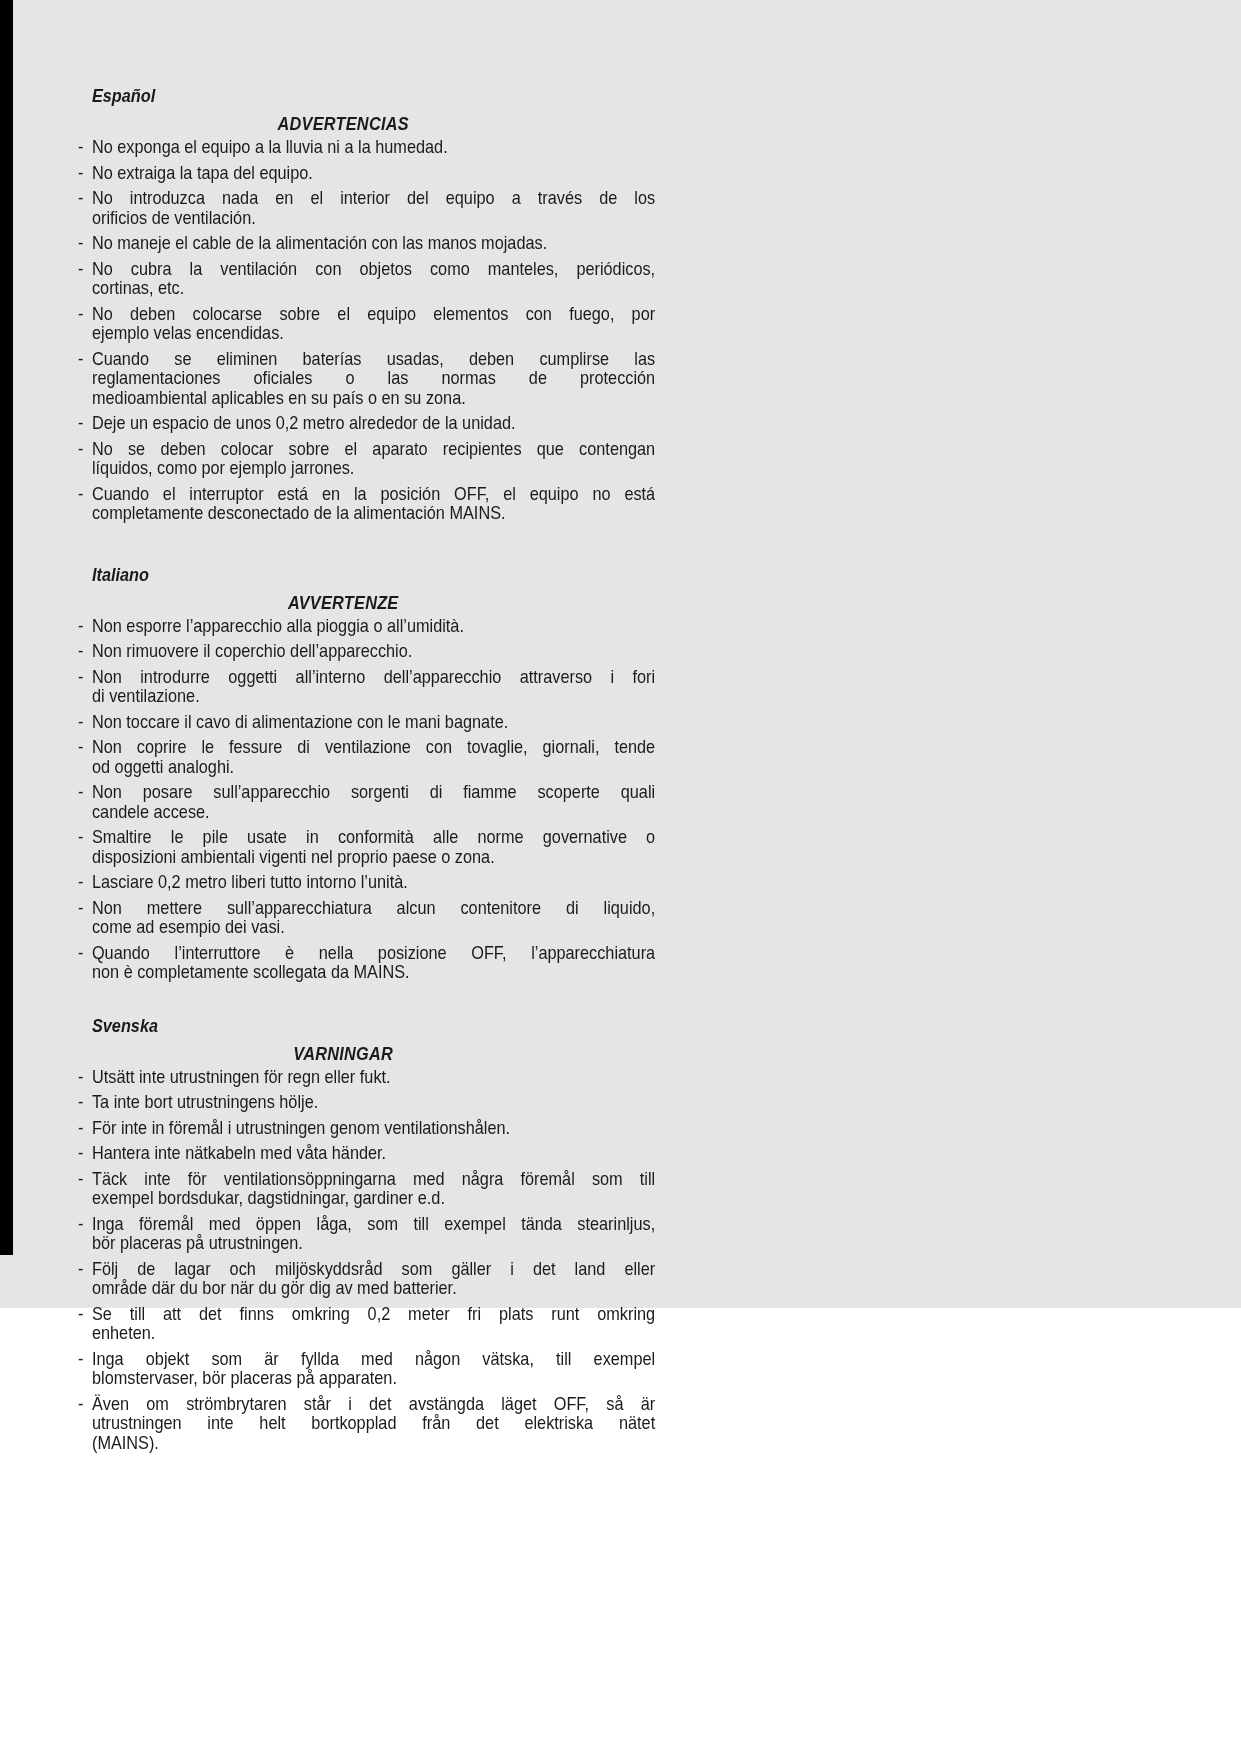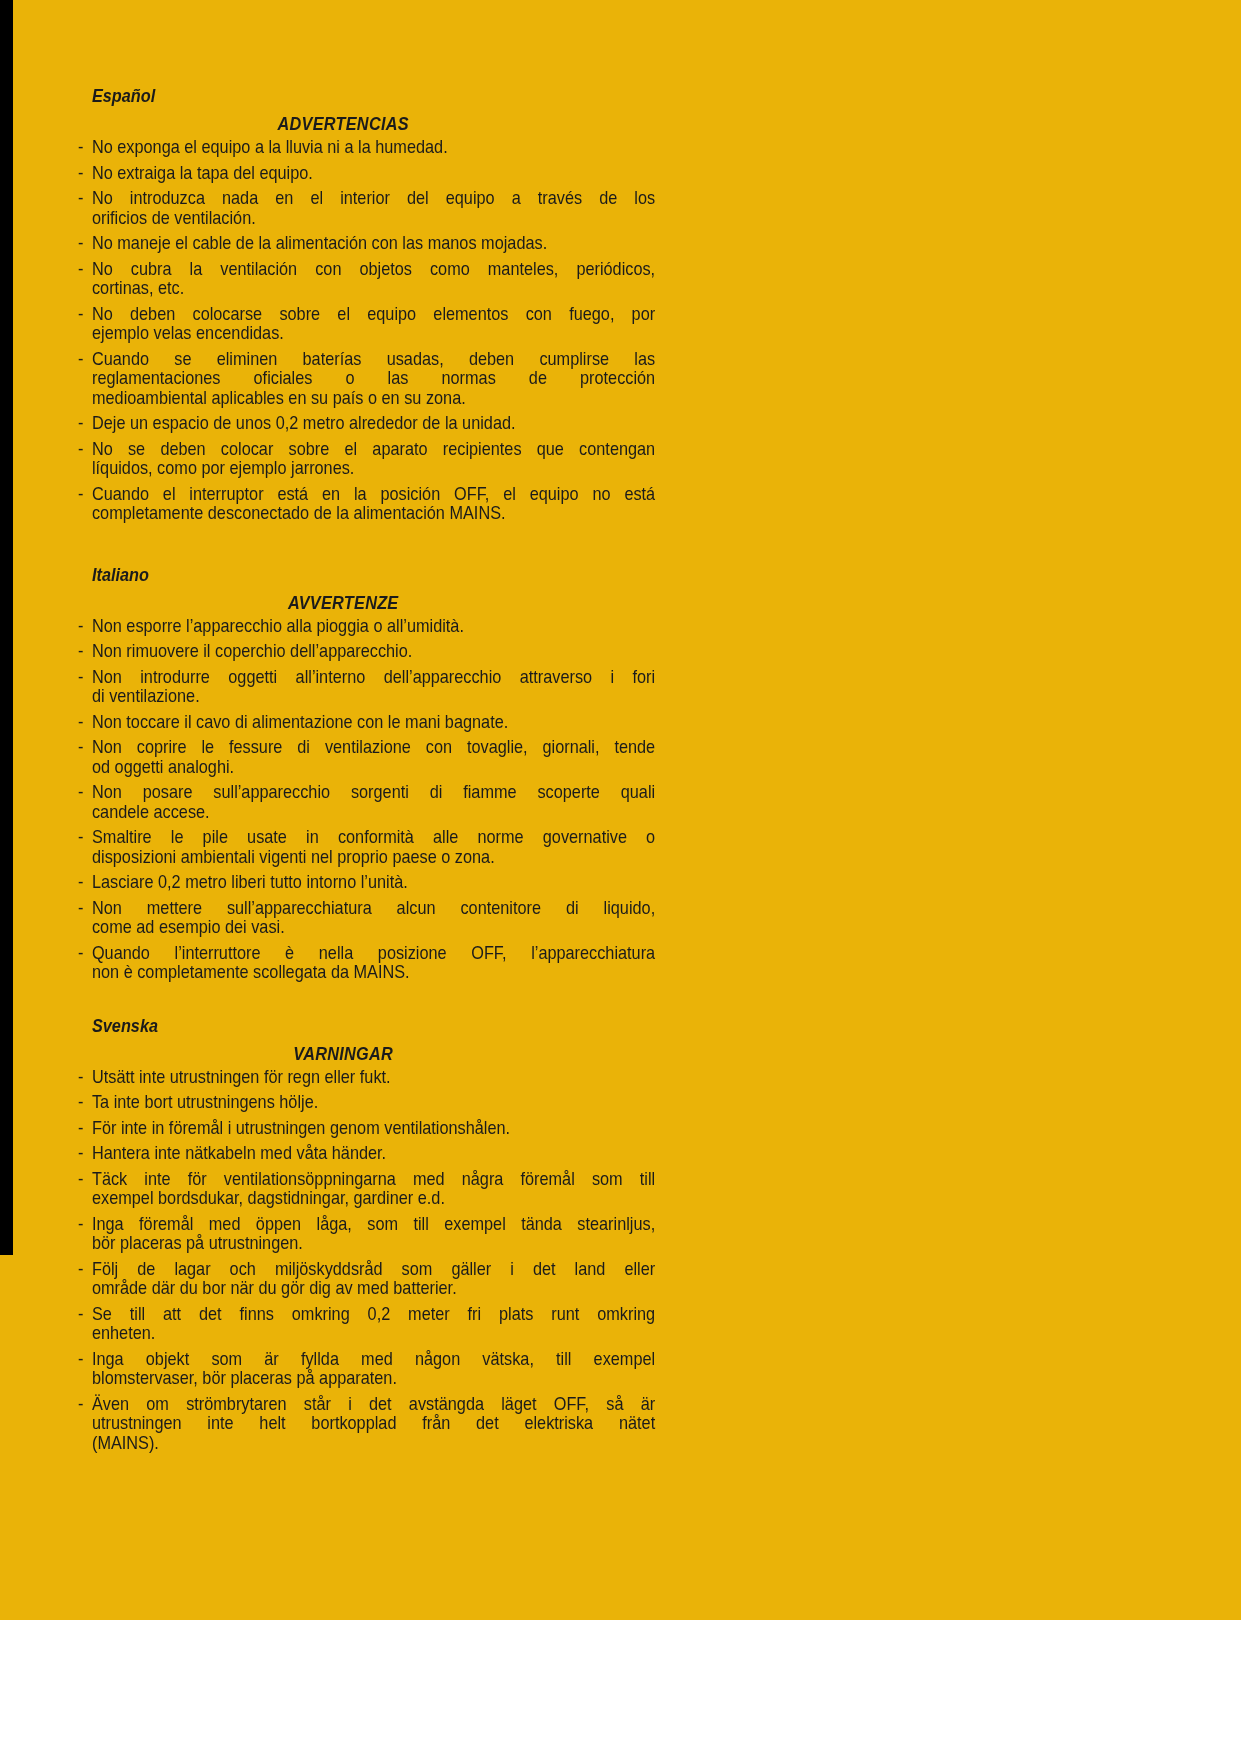--- a/index.html
+++ b/index.html
@@ -2,22 +2,22 @@
 <html><head>
 <meta charset="utf-8">
 <style>
   html, body { margin: 0; padding: 0; background: #ffffff; }
   body {
     width: 1241px; height: 1754px; position: relative;
     font-family: "Liberation Sans", sans-serif;
     overflow: hidden;
   }
   .page {
-    position: absolute; left: 0; top: 0; width: 1241px; height: 1620px;
-    background: #eab308;
+    position: absolute; left: 0; top: 0; width: 1241px; height: 1308px;
+    background: #e5e5e5;
   }
   .scan-bar {
     position: absolute; left: 0; top: 0; width: 13px; height: 1255px;
     background: #000000;
   }
   .content {
     position: absolute; left: 77px; top: 86px; width: 657px;
     transform: scaleX(0.88); transform-origin: 0 0;
     color: #1b1b1b; font-size: 18.5px; line-height: 19.5px;
   }

